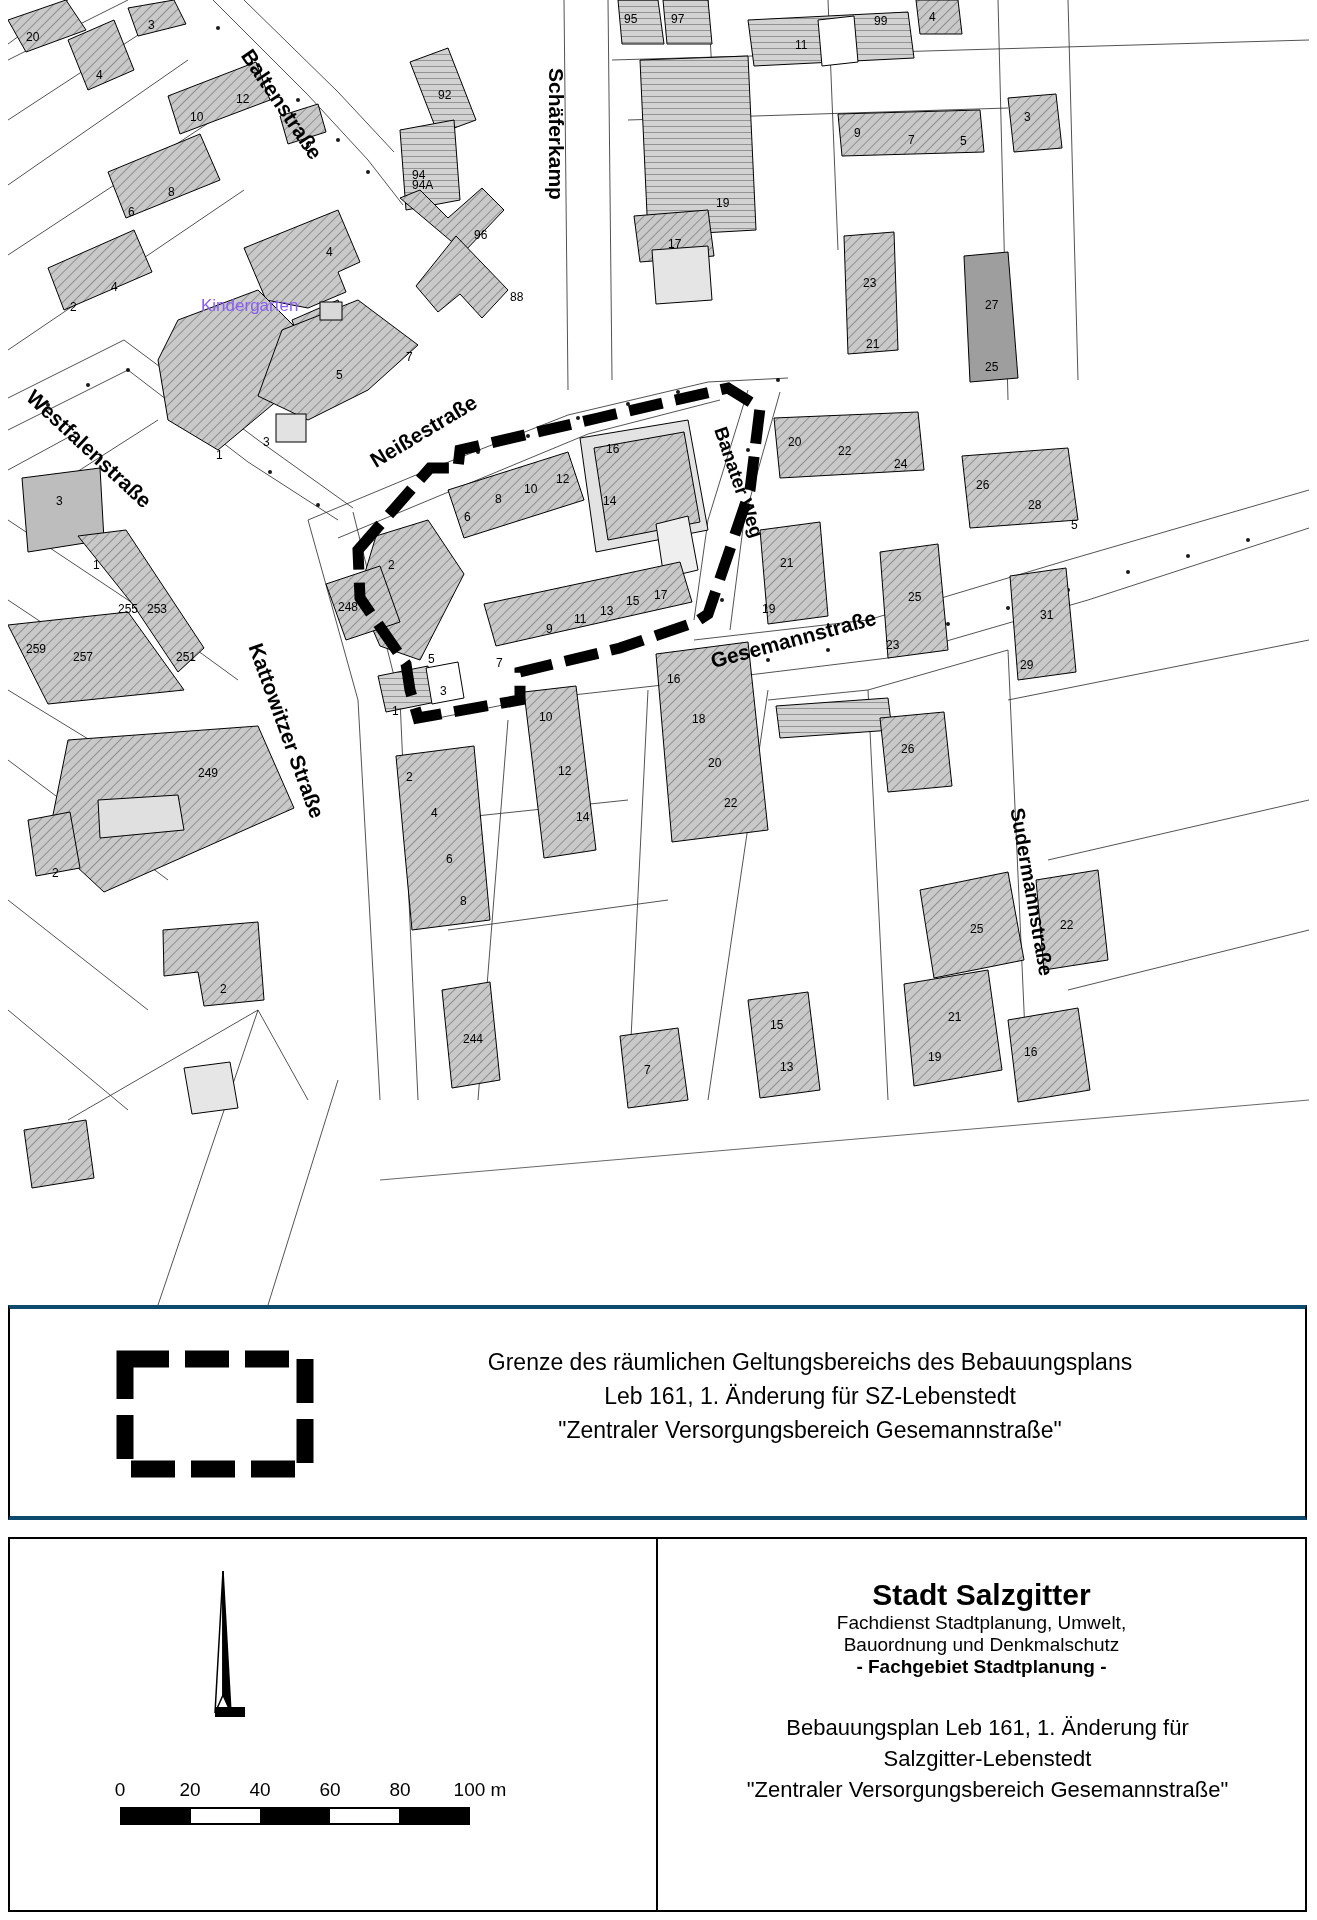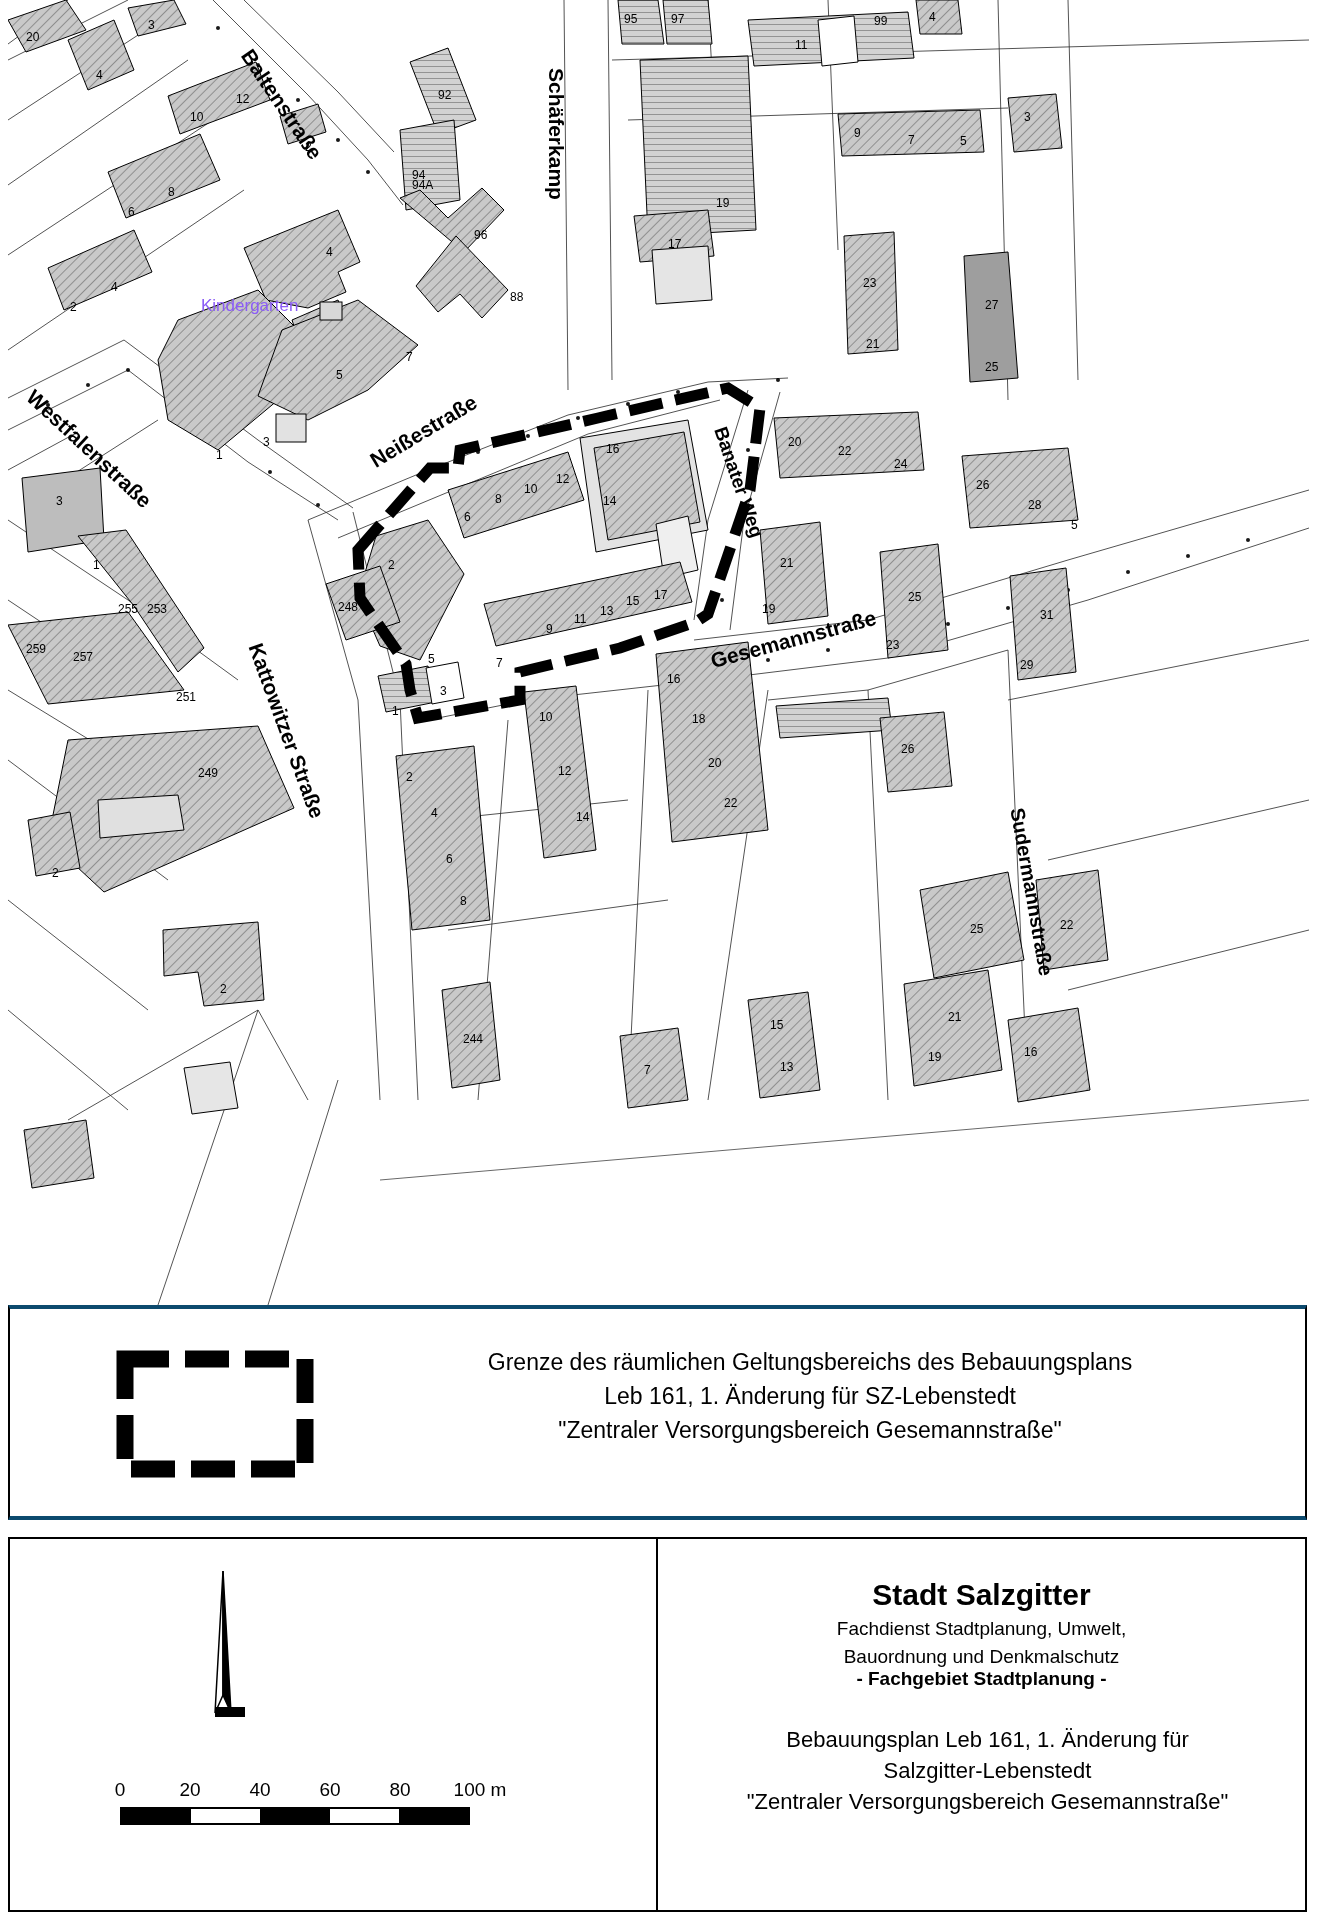--- a/index.html
+++ b/index.html
@@ -143,21 +143,21 @@
     box-sizing: border-box;
     display: flex;
   }
   #scale-bar-graphic div { flex: 1 1 0; }
 
   #org-title {
     margin-top: 39px;
     font-size: 30px;
     font-weight: bold;
   }
-  .org-line { font-size: 19px; margin-top: 6px; }
+  .org-line { font-size: 19px; }
   .org-line.bold { font-weight: bold; margin-top: 0; }
   #plan-title { margin-top: 34px; font-size: 22px; line-height: 31px; padding-left: 12px; }
 </style>
 </head>
 <body>
 
 <div id="sheet">
 
   <div id="map-area">
     <svg id="map-svg" width="1301" height="1305" viewBox="0 0 1301 1305">
@@ -388,21 +388,21 @@
         <div class="hnum" style="left: 708px; top: 196px;">19</div>
         <div class="hnum" style="left: 660px; top: 237px;">17</div>
         <div class="hnum" style="left: 855px; top: 276px;">23</div>
         <div class="hnum" style="left: 858px; top: 337px;">21</div>
         <div class="hnum" style="left: 977px; top: 298px;">27</div>
         <div class="hnum" style="left: 977px; top: 360px;">25</div>
         <div class="hnum" style="left: 48px; top: 494px;">3</div>
         <div class="hnum" style="left: 85px; top: 558px;">1</div>
         <div class="hnum" style="left: 110px; top: 588px; margin-top: 14px;">255</div>
         <div class="hnum" style="left: 139px; top: 602px;">253</div>
-        <div class="hnum" style="left: 168px; top: 650px; margin-top: 40px;">251</div>
+        <div class="hnum" style="left: 168px; top: 650px;">251</div>
         <div class="hnum" style="left: 18px; top: 642px;">259</div>
         <div class="hnum" style="left: 65px; top: 650px;">257</div>
         <div class="hnum" style="left: 190px; top: 766px;">249</div>
         <div class="hnum" style="left: 44px; top: 866px;">2</div>
         <div class="hnum" style="left: 212px; top: 982px;">2</div>
         <div class="hnum" style="left: 598px; top: 442px;">16</div>
         <div class="hnum" style="left: 595px; top: 494px;">14</div>
         <div class="hnum" style="left: 548px; top: 472px;">12</div>
         <div class="hnum" style="left: 516px; top: 482px;">10</div>
         <div class="hnum" style="left: 487px; top: 492px;">8</div>

